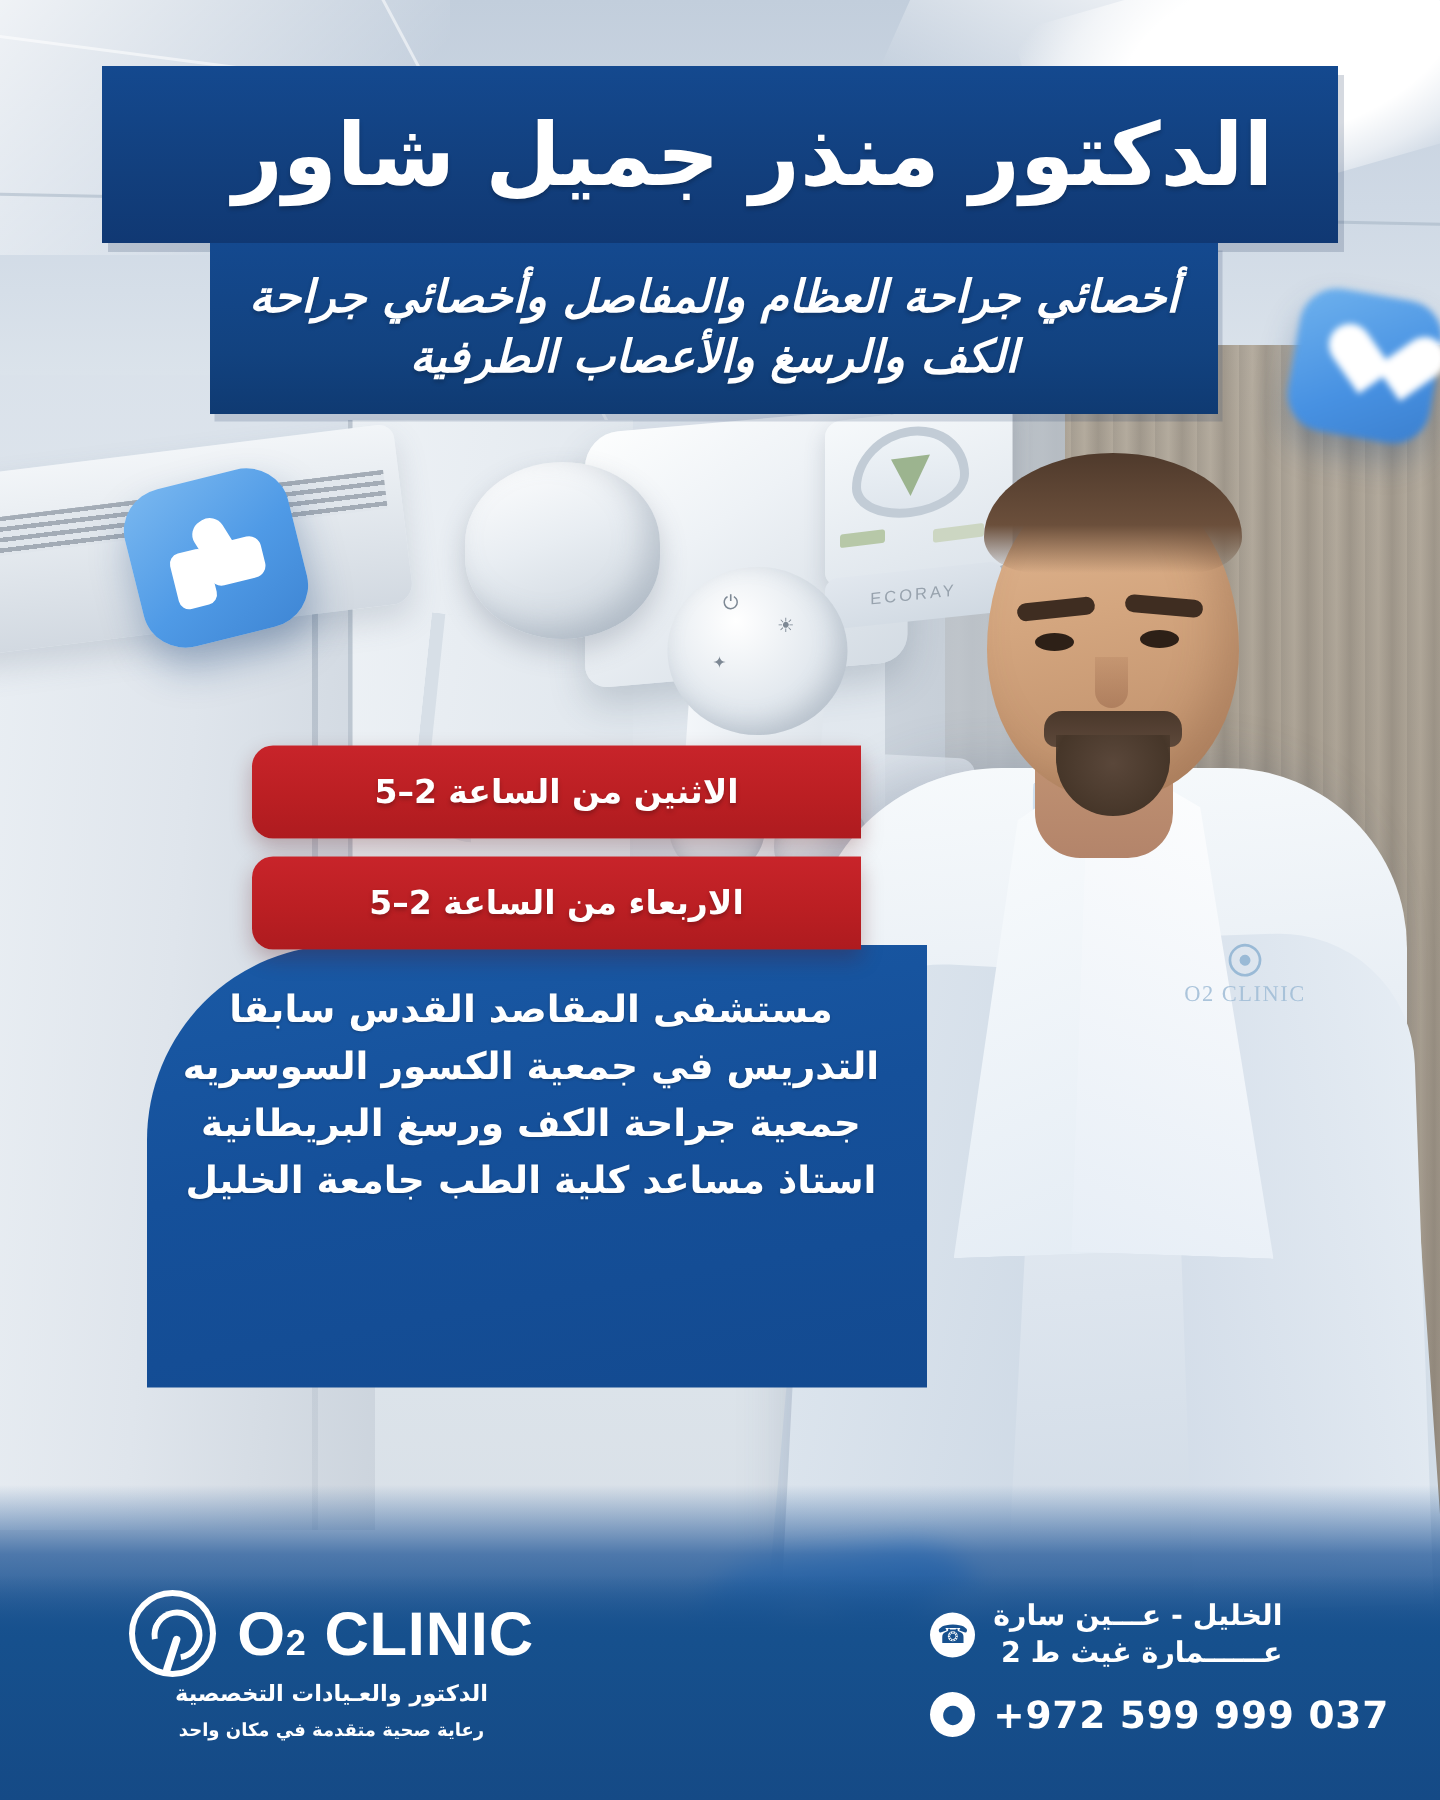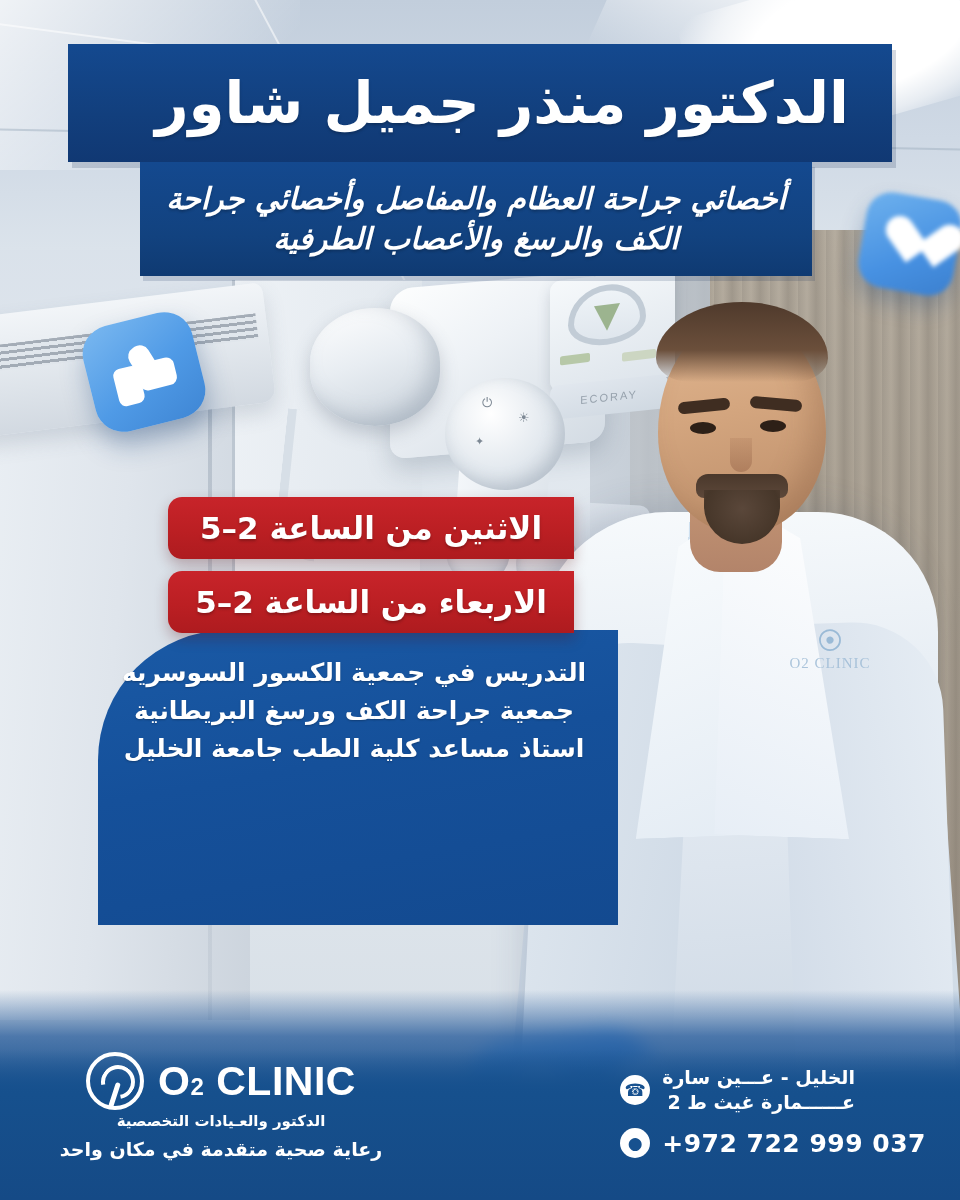--- a/index.html
+++ b/index.html
@@ -334,21 +334,21 @@
   }
 
   
   .sched{
     position:absolute;z-index:7;
     background:linear-gradient(180deg,#c8242a 0%,#bb1f23 55%,#ae1b1f 100%);
     display:flex;align-items:center;justify-content:center;
     box-shadow:0 6px 14px rgba(90,10,15,.28);
   }
   .sched span{
-    color:#fff;font-size:31px;font-weight:bold;white-space:nowrap;
+    color:#fff;font-size:22px;font-weight:bold;white-space:nowrap;
     text-shadow:0 2px 3px rgba(0,0,0,.25);
   }
   .sched-1{
     left:168px;top:497px;width:406px;height:62px;
     border-radius:14px 0 0 14px;
   }
   .sched-2{
     left:168px;top:571px;width:406px;height:62px;
     border-radius:14px 0 0 14px;
   }
@@ -400,21 +400,21 @@
   .logo-text{
     color:#fff;font-family:"Liberation Sans",sans-serif;
     font-size:41px;font-weight:bold;letter-spacing:.5px;line-height:1;
     white-space:nowrap;
   }
   .logo-text sub{font-size:24px;vertical-align:baseline;}
   .logo-ar{
     color:#fff;font-size:15px;font-weight:bold;letter-spacing:.5px;
     margin-top:-2px;
   }
-  .logo-tag{color:#fff;font-size:19px;font-weight:bold;margin-top:4px;}
+  .logo-tag{color:#fff;font-size:12px;font-weight:bold;margin-top:4px;}
 
   .contact{
     position:absolute;right:34px;bottom:42px;
     display:flex;flex-direction:column;gap:12px;align-items:flex-end;
   }
   .c-row{display:flex;align-items:center;gap:12px;}
   .c-ico{
     width:30px;height:30px;border-radius:50%;background:#fff;flex:none;
     display:flex;align-items:center;justify-content:center;
     color:#17518f;font-size:17px;line-height:1;
@@ -526,20 +526,21 @@
   </div>
 
   <div class="sched sched-1">
     <span>الاثنين من الساعة 2–5</span>
   </div>
   <div class="sched sched-2">
     <span>الاربعاء من الساعة 2–5</span>
   </div>
 
   <div class="creds">
+    <div class="line">مستشفى المقاصد القدس سابقا</div>
     <div class="line">التدريس في جمعية الكسور السوسريه</div>
     <div class="line">جمعية جراحة الكف ورسغ البريطانية</div>
     <div class="line">استاذ مساعد  كلية الطب جامعة الخليل</div>
   </div>
 
   <div class="footer">
     <div class="footer-solid"></div>
 
     <div class="logo-wrap">
       <div class="logo-row">
@@ -552,19 +553,19 @@
 
     <div class="contact">
       <div class="c-row">
         <div class="c-txt">
           <div>الخليل - عـــين سارة</div>
           <div>عــــــمارة غيث ط 2</div>
         </div>
         <div class="c-ico">☎</div>
       </div>
       <div class="c-row">
-        <div class="c-phone">+972 722 999 037</div>
+        <div class="c-phone">+972 599 999 037</div>
         <div class="c-ico">●</div>
       </div>
     </div>
   </div>
 
 </div>
 
 </body></html>

